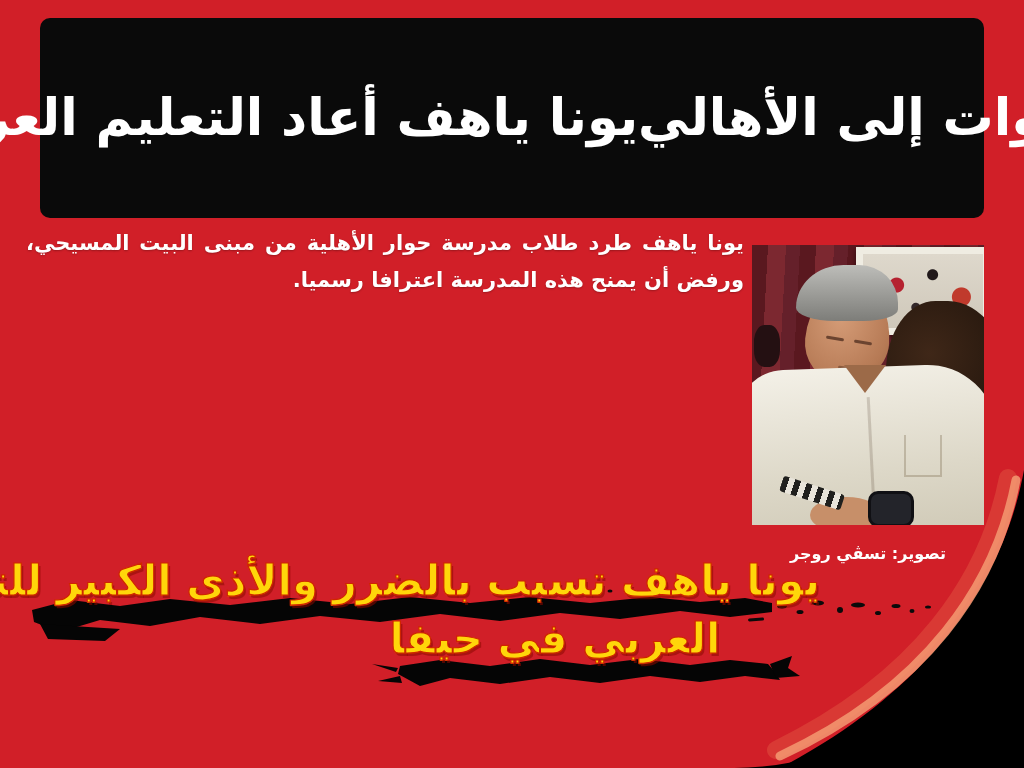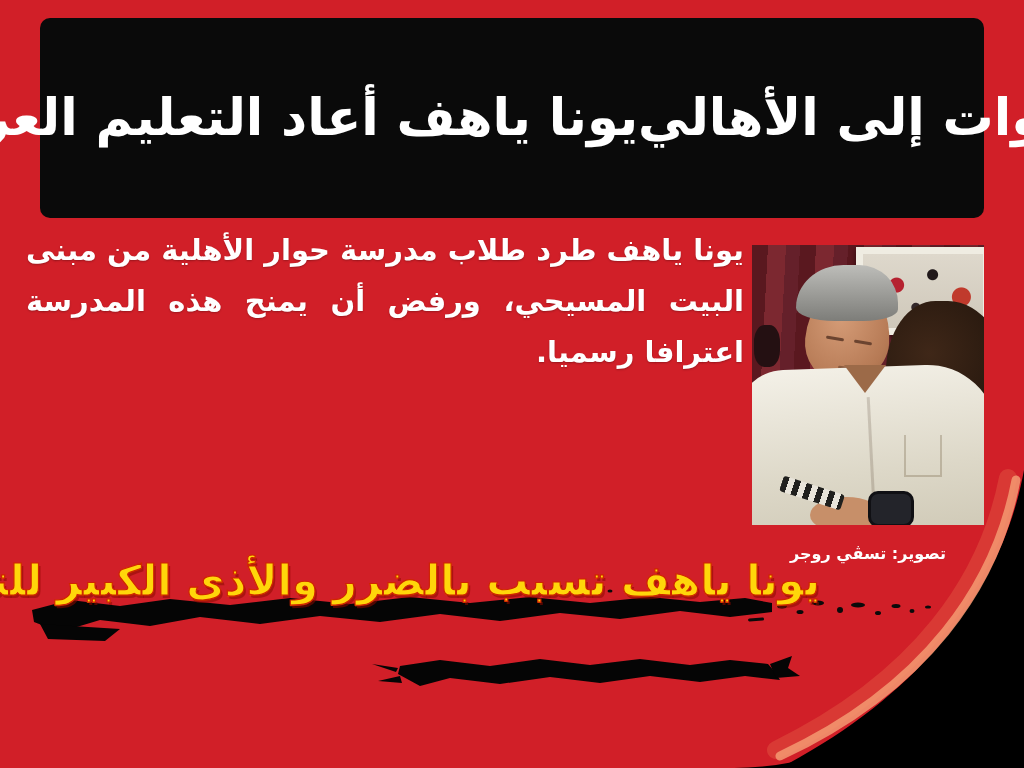--- a/index.html
+++ b/index.html
@@ -18,21 +18,21 @@
     display:flex; flex-direction:row; justify-content:center; align-items:center;
   }
   .headline {
     color:#ffffff; font-weight:bold; font-size:51px; line-height:1.42;
     direction:rtl; text-align:center; white-space:nowrap;
   }
   
   .article {
     position:absolute; left:26px; top:225px; width:718px;
     direction:rtl; text-align:justify; color:#ffffff;
-    font-weight:bold; font-size:29px; line-height:1.76;
+    font-weight:bold; font-size:21px; line-height:1.76;
     text-shadow:0 1px 2px rgba(0,0,0,0.25);
   }
   .article p { margin:0 0 8px 0; }
   
   .photo {
     position:absolute; left:752px; top:245px; width:232px; height:280px;
     overflow:hidden;
     background:repeating-linear-gradient(93deg,#5a181f 0 16px,#7c2830 16px 34px,#65202a 34px 48px);
   }
   .art {
@@ -180,13 +180,14 @@
     </g>
 
     <path fill="#050505" d="M400,666 L440,660 L490,666 L540,659 L590,665 L640,659 L690,665 L730,660 L768,664
              L775,672 L780,680 L745,676 L700,682 L650,676 L600,683 L550,677 L500,684 L450,678
              L420,686 L398,674 Z"></path>
     <path fill="#050505" d="M398,668 L372,664 L396,672 Z M400,676 L378,681 L402,683 Z"></path>
     <path fill="#050505" d="M770,664 L792,656 L788,668 L800,676 L776,678 Z"></path>
   </svg>
 
   <div class="slogan-line slogan-1">يونا ياهف تسبب بالضرر والأذى الكبير للتعليم</div>
+  <div class="slogan-line slogan-2">العربي في حيفا</div>
 </div>
 
 </body></html>

